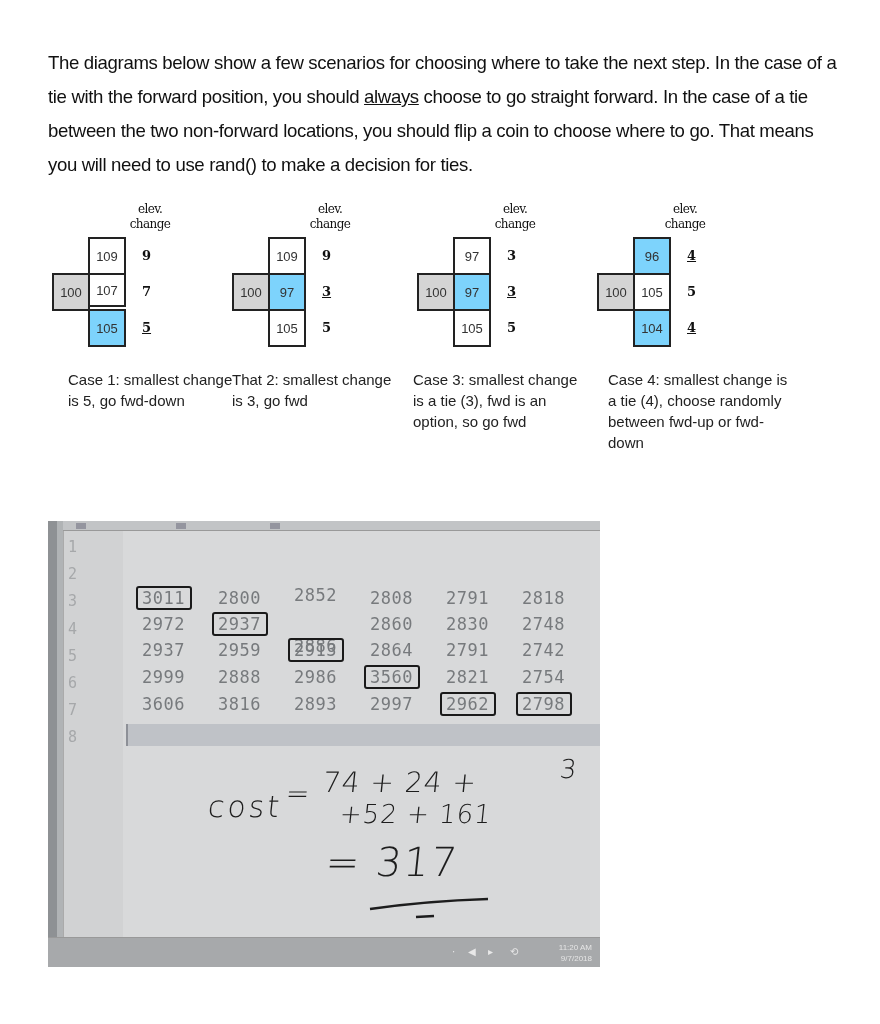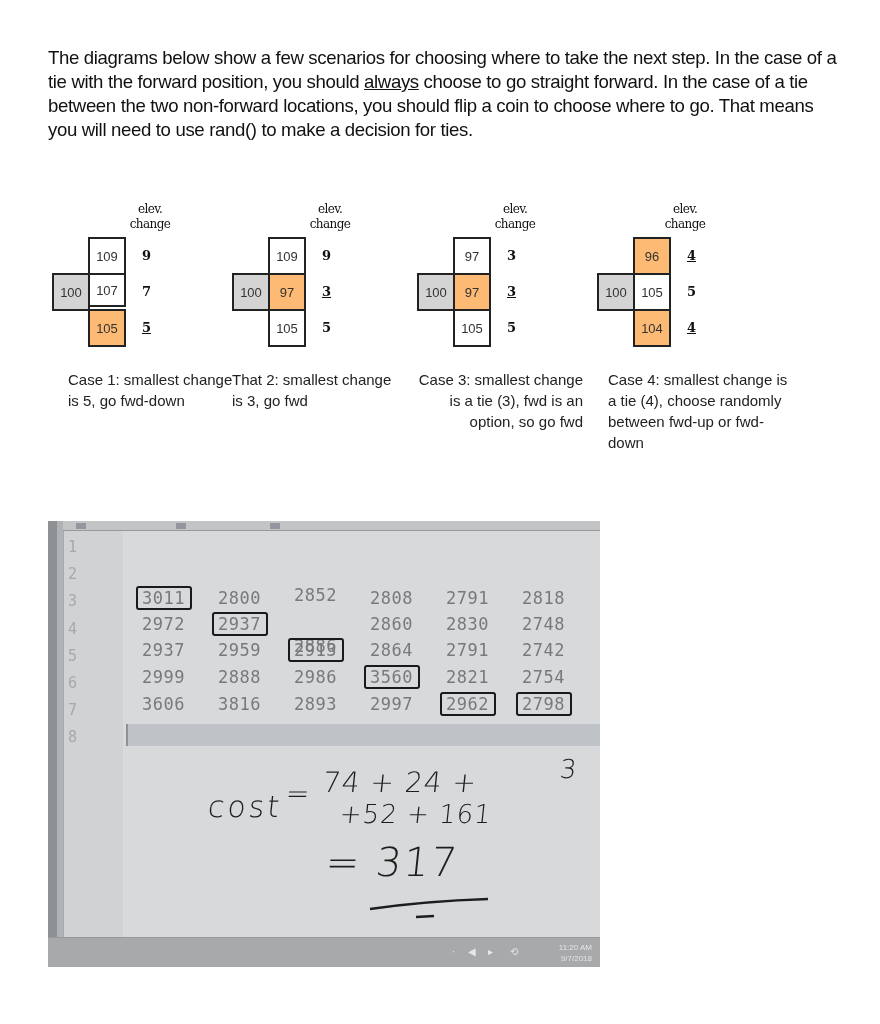--- a/index.html
+++ b/index.html
@@ -1,33 +1,33 @@
 <!DOCTYPE html>
 <html><head>
   <meta charset="utf-8">
   <style>
     * { box-sizing: border-box; margin: 0; padding: 0; }
     html, body { width: 880px; height: 1024px; background: #ffffff; overflow: hidden; }
     body { position: relative; font-family: "DejaVu Sans", sans-serif; color: #111; }
 
     .intro {
       position: absolute; left: 48px; top: 46px; width: 790px;
-      font-family: "Liberation Sans", sans-serif; font-size: 18.6px; line-height: 24px;
+      font-family: "Liberation Sans", sans-serif; font-size: 18.6px; line-height: 34px;
       color: #111; letter-spacing: -0.35px;
     }
     .intro u { text-decoration: underline; }
 
     .diagram { position: absolute; width: 180px; height: 150px; }
     .cell {
       position: absolute; width: 38px; height: 38px;
       border: 2px solid #222; display: flex; align-items: center; justify-content: center;
       font-family: "Liberation Sans", sans-serif; font-size: 13px; color: #333; background: #fff;
     }
     .cell.gray { background: #d4d4d4; }
-    .cell.green { background: #fdba74; }
+    .cell.green { background: #7dd3fc; }
     .hdr {
       position: absolute; font-family: "DejaVu Serif", serif; font-size: 12px; line-height: 15px;
       text-align: center; width: 60px; color: #111; letter-spacing: -0.6px;
     }
     .chg {
       position: absolute; font-family: "DejaVu Serif", serif; font-size: 13px; font-weight: bold; color: #111;
     }
     .chg.ul { text-decoration: underline; }
 
     .caption {
@@ -121,21 +121,21 @@
         <div>change</div>
       </div>
       <div class="cell" style="left: 38px; top: 37px; width: 38px; height: 38px;">97</div>
       <div class="cell gray" style="left: 2px; top: 73px; width: 38px; height: 38px;">100</div>
       <div class="cell green" style="left: 38px; top: 73px; width: 38px; height: 38px;">97</div>
       <div class="cell" style="left: 38px; top: 109px; width: 38px; height: 38px;">105</div>
       <div class="chg" style="left:92px; top:48px;">3</div>
       <div class="chg ul" style="left:92px; top:84px;">3</div>
       <div class="chg" style="left:92px; top:120px;">5</div>
     </div>
-    <div class="caption" style="left: 413px; top: 369px; width: 170px; text-align: right;">Case 3: smallest change is a tie (3), fwd is an option, so go fwd</div>
+    <div class="caption" style="left: 413px; top: 369px; width: 170px;">Case 3: smallest change is a tie (3), fwd is an option, so go fwd</div>
     <div class="diagram" style="left: 595px; top: 200px;">
       <div class="hdr" style="left:60px; top:2px;">
         <div>elev.</div>
         <div>change</div>
       </div>
       <div class="cell green" style="left: 38px; top: 37px; width: 38px; height: 38px;">96</div>
       <div class="cell gray" style="left: 2px; top: 73px; width: 38px; height: 38px;">100</div>
       <div class="cell" style="left: 38px; top: 73px; width: 38px; height: 38px;">105</div>
       <div class="cell green" style="left: 38px; top: 109px; width: 38px; height: 38px;">104</div>
       <div class="chg ul" style="left:92px; top:48px;">4</div>

